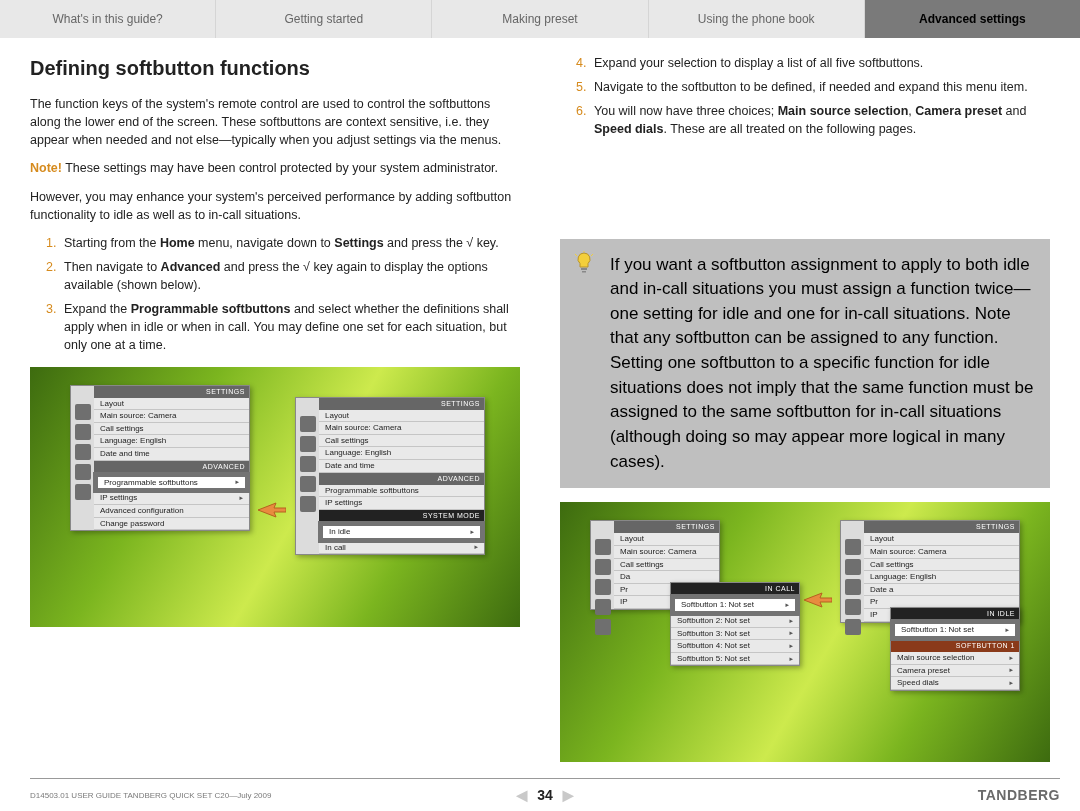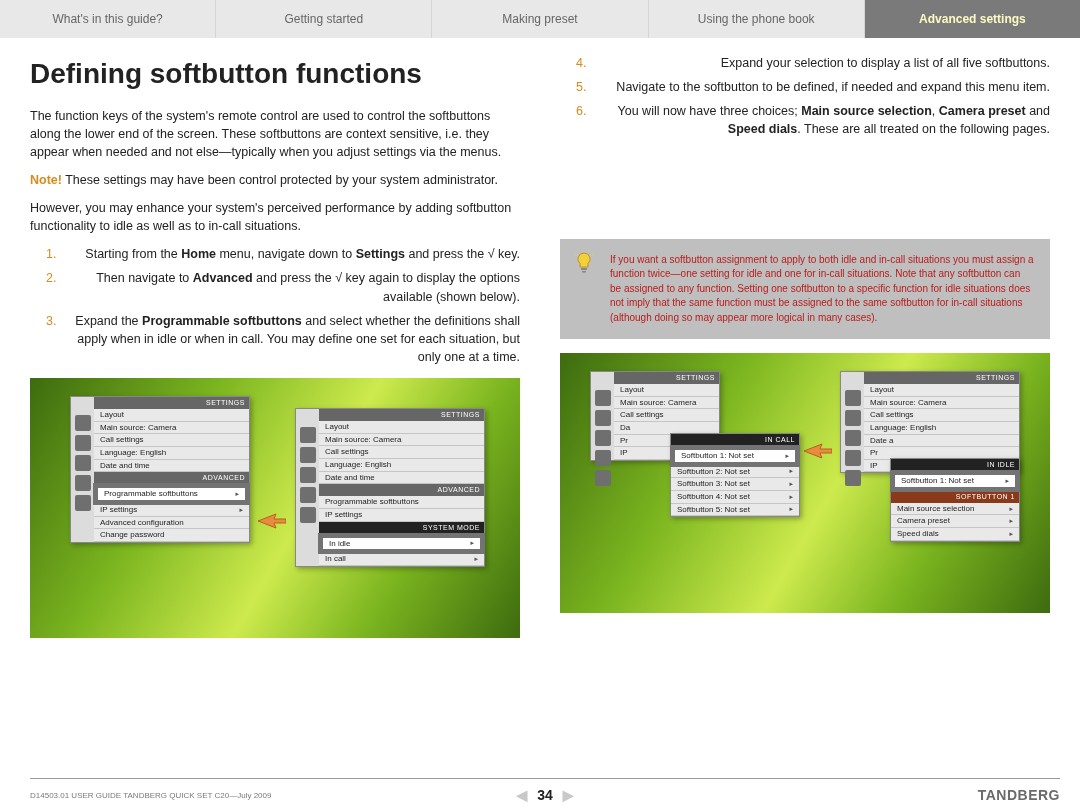--- a/index.html
+++ b/index.html
@@ -24,63 +24,62 @@
     display: flex;
     align-items: center;
     justify-content: center;
     background: #e8e8e8;
     border-right: 1px solid #d5d5d5;
     cursor: pointer;
   }
   .tab:last-child { border-right: none; }
   .tab.active {
     background: #7a7a7a;
-    color: #fef9c3;
+    color: #000000;
     font-weight: bold;
   }
   .content {
     display: flex;
     padding: 16px 30px 0 30px;
     gap: 40px;
     height: 700px;
   }
   .col {
     flex: 1;
     font-size: 12.5px;
     line-height: 1.45;
   }
   h1 {
-    font-size: 28px;
+    font-size: 20px;
     font-weight: bold;
     color: #222;
     margin-bottom: 12px;
   }
   .para { margin-bottom: 10px; }
   ol {
     margin-left: 30px;
     margin-bottom: 10px;
   }
   ol li {
     margin-bottom: 6px;
     padding-left: 4px;
-    text-align: right;
   }
   ol li::marker {
     color: #d68b1e;
   }
   .note-orange { color: #d68b1e; font-weight: bold; }
   b { font-weight: bold; }
   .tip-box {
     background: #bfbfbf;
     padding: 14px 16px 14px 50px;
     position: relative;
     margin-top: 0;
     margin-bottom: 14px;
-    color: #b91c1c;
-    font-size: 10px;
+    color: #000000;
+    font-size: 17px;
     line-height: 1.45;
   }
   .bulb {
     position: absolute;
     left: 12px;
     top: 12px;
     width: 24px;
     height: 24px;
     color: #f1c40f;
   }

